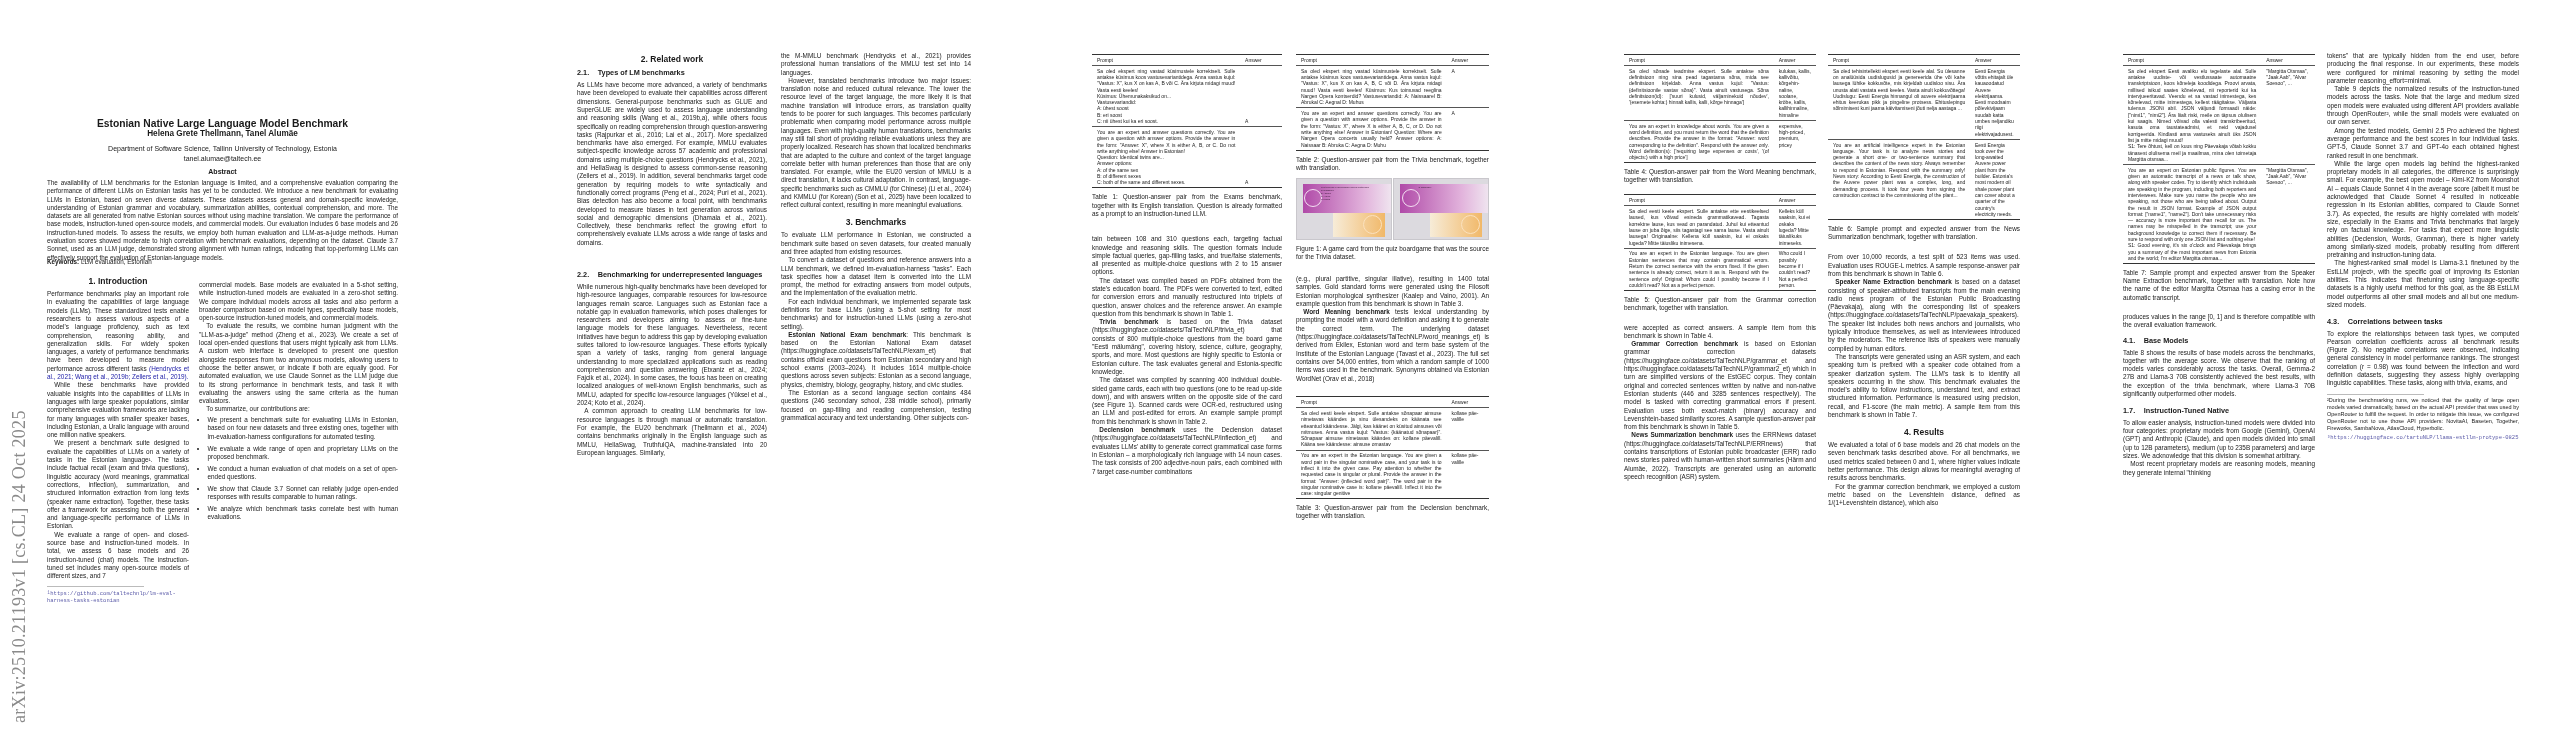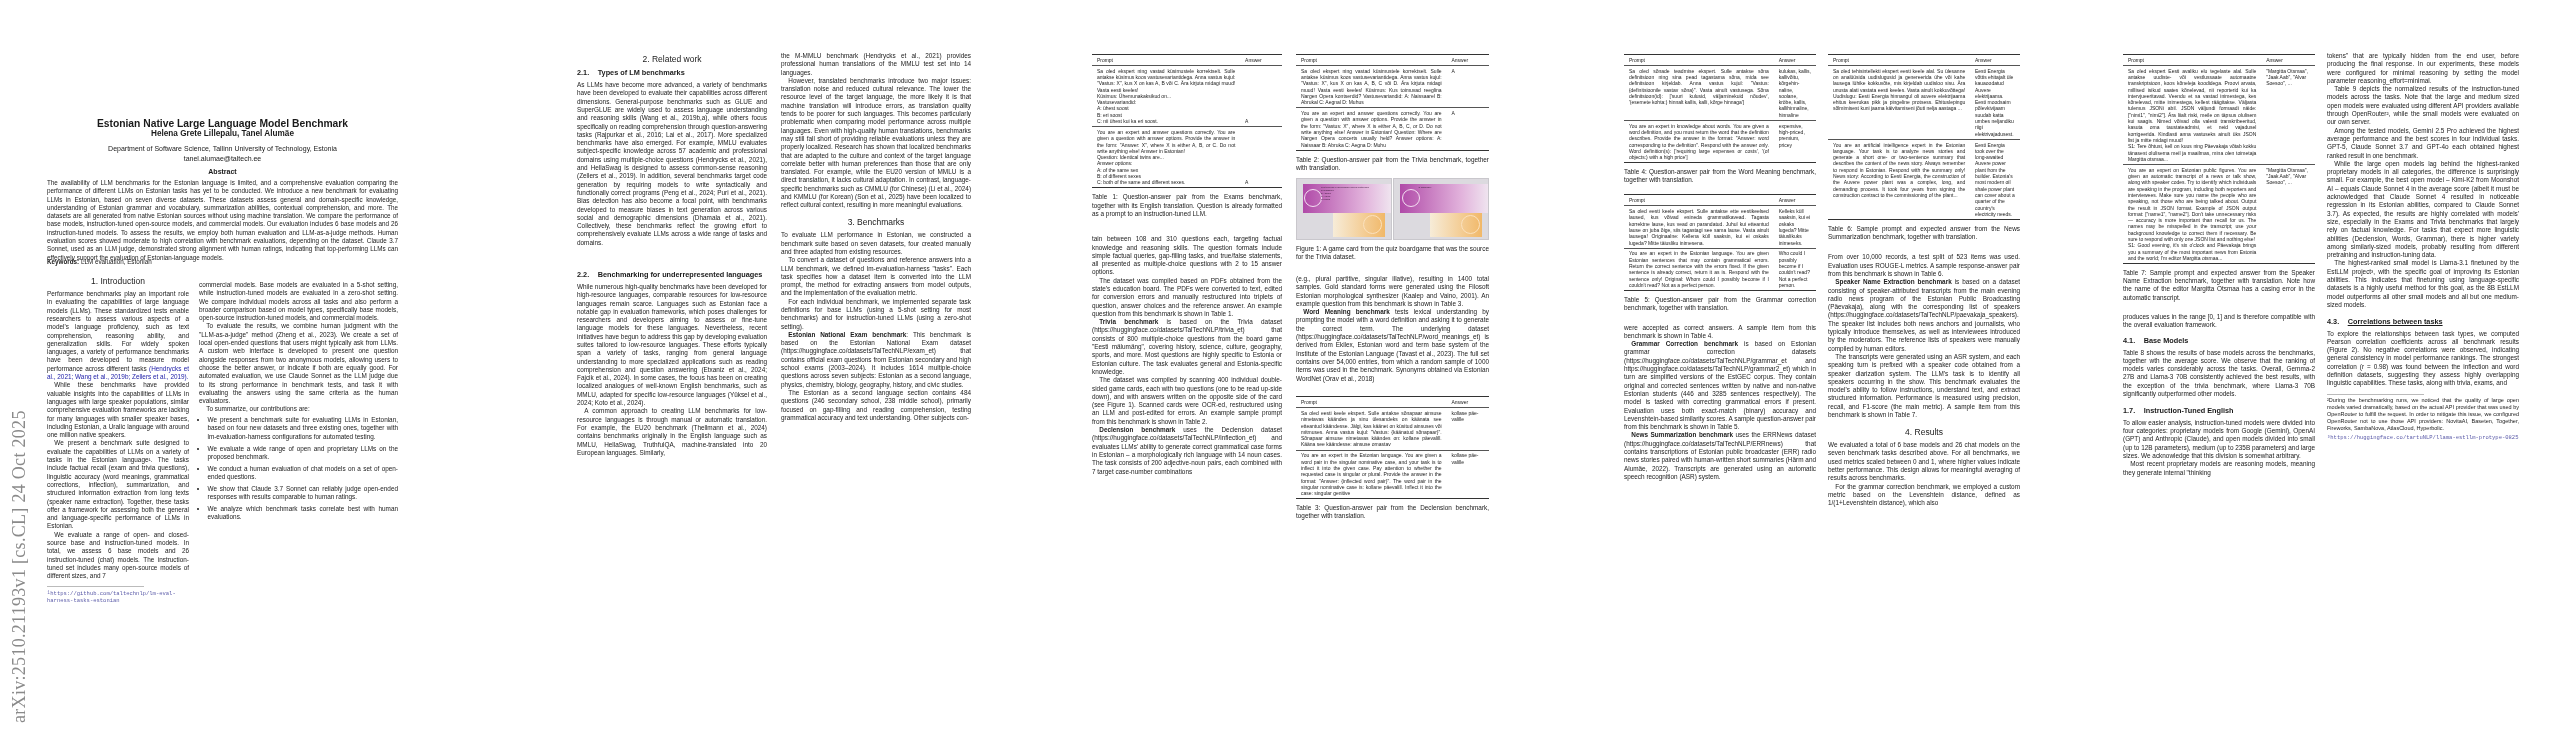--- a/index.html
+++ b/index.html
@@ -4,21 +4,21 @@
 <style>
   html, body { margin:0; padding:0; }
   body { width:2576px; height:729px; background:#ffffff; position:relative; overflow:hidden;
          font-family:"Liberation Sans", sans-serif; color:#1a1a1a; }
   .arxiv-stamp { position:absolute; left:8.5px; top:723px; transform-origin:left top; transform:rotate(-90deg);
          font-family:"Liberation Serif", serif; font-size:18px; color:#8a8a8a; white-space:nowrap; letter-spacing:0.3px; }
   .page { position:absolute; top:0; height:729px; }
   .col { position:absolute; font-size:6.4px; line-height:8.3px; text-align:justify; hyphens:auto; }
   .col p { margin:0; text-indent:7.3px; }
   .col p.noindent { text-indent:0; }
-  .h1 { font-weight:normal; font-size:8.5px; text-align:center; margin:4.9px 0 4.9px 0; }
+  .h1 { font-weight:bold; font-size:8.5px; text-align:center; margin:4.9px 0 4.9px 0; }
   .h2 { font-weight:bold; font-size:7.3px; margin:6px 0 3.6px 0; text-align:left; }
   .h2 .num { display:inline-block; width:20.7px; }
   .cite { color:#1a1aa6; }
   .mono { font-family:"Liberation Mono", monospace; color:#5a5aa8; font-size:6px; }
   .title { position:absolute; font-weight:bold; font-size:10.3px; text-align:center; }
   .authors { position:absolute; font-weight:bold; font-size:8.2px; text-align:center; }
   .affil { position:absolute; font-size:7px; text-align:center; line-height:9px; }
   .abs-head { position:absolute; font-weight:bold; font-size:7px; text-align:center; }
   .abstract { position:absolute; font-size:6.3px; line-height:8.3px; text-align:justify; }
   .keywords { position:absolute; font-size:6.3px; }
@@ -41,21 +41,21 @@
   .card .globe { position:absolute; right:8.5px; top:36px; width:17px; height:17px; border:1.2px solid #fbe1bd; border-radius:50%; }
   .card .ctext { position:absolute; left:24px; top:7.3px; font-size:2.2px; line-height:2.8px; color:#3a1a3a; white-space:pre; }
 </style>
 </head>
 <body>
 
 <div class="arxiv-stamp">arXiv:2510.21193v1  [cs.CL]  24 Oct 2025</div>
 
 <div class="page" style="left:0;width:486px;">
   <div class="title" style="left:47px;width:351px;top:95px;margin-top:23px;">Estonian Native Large Language Model Benchmark</div>
-  <div class="authors" style="left:47px;width:351px;top:129px;">Helena Grete Lillepalu, Tanel Alumäe</div>
+  <div class="authors" style="left:47px;width:351px;top:129px;">Helena Grete Thellmann, Tanel Alumäe</div>
   <div class="affil" style="left:47px;width:351px;top:144px;">Department of Software Science, Tallinn University of Technology, Estonia</div>
   <div class="affil" style="left:47px;width:351px;top:154px;">tanel.alumae@taltech.ee</div>
   <div class="abs-head" style="left:47px;width:351px;top:168px;">Abstract</div>
   <div class="abstract" style="left:47px;width:351px;top:179px;">The availability of LLM benchmarks for the Estonian language is limited, and a comprehensive evaluation comparing the performance of different LLMs on Estonian tasks has yet to be conducted. We introduce a new benchmark for evaluating LLMs in Estonian, based on seven diverse datasets. These datasets assess general and domain-specific knowledge, understanding of Estonian grammar and vocabulary, summarization abilities, contextual comprehension, and more. The datasets are all generated from native Estonian sources without using machine translation. We compare the performance of base models, instruction-tuned open-source models, and commercial models. Our evaluation includes 6 base models and 26 instruction-tuned models. To assess the results, we employ both human evaluation and LLM-as-a-judge methods. Human evaluation scores showed moderate to high correlation with benchmark evaluations, depending on the dataset. Claude 3.7 Sonnet, used as an LLM judge, demonstrated strong alignment with human ratings, indicating that top-performing LLMs can effectively support the evaluation of Estonian-language models.</div>
   <div class="keywords" style="left:47px;top:258px;">
     <b>Keywords:</b>
     <span>LLM evaluation, Estonian</span>
   </div>
 
   <div class="col" style="left:47px;width:142px;top:272px;">
@@ -308,31 +308,31 @@
 S1: Good evening, it's six o'clock and Päevakaja brings you a summary of the most important news from Estonia and the world; I'm editor Margitta otsmaa...</td>
           <td class="ans" style="width:28%;">"Margitta Otsmaa", "Jaak Aab", "Alvar Soesoo", ...</td>
         </tr>
       </tbody>
     </table>
     <div class="caption">Table 7: Sample prompt and expected answer from the Speaker Name Extraction benchmark, together with translation. Note how the name of the editor Margitta Otsmaa has a casing error in the automatic transcript.</div>
     <div style="height:11px;"></div>
     <p class="noindent">produces values in the range [0, 1] and is therefore compatible with the overall evaluation framework.</p>
     <div class="h2" style="margin-top:7px;"><span class="num">4.1.</span><span>Base Models</span></div>
     <p class="noindent">Table 8 shows the results of base models across the benchmarks, together wth the average score. We observe that the ranking of models varies considerably across the tasks. Overall, Gemma-2 27B and Llama-3 70B consistently achieved the best results, with the exception of the trivia benchmark, where Llama-3 70B significantly outperformed other models.</p>
-    <div class="h2" style="margin-top:8.5px;"><span class="num">1.7.</span><span>Instruction-Tuned English</span></div>
+    <div class="h2" style="margin-top:8.5px;"><span class="num">1.7.</span><span>Instruction-Tuned Native</span></div>
     <p class="noindent">To allow easier analysis, instruction-tuned models were divided into four categories: proprietary models from Google (Gemini), OpenAI (GPT) and Anthropic (Claude), and open models divided into small (up to 12B parameters), medium (up to 235B parameters) and large sizes. We acknowledge that this division is somewhat arbitrary.</p>
     <p>Most recent proprietary models are reasoning models, meaning they generate internal "thinking</p>
   </div>
 
   <div class="col" style="left:2327px;width:192px;top:52px;">
     <p class="noindent">tokens" that are typically hidden from the end user, before producing the final response. In our experiments, these models were configured for minimal reasoning by setting the model parameter reasoning_effort=minimal.</p>
     <p>Table 9 depicts the normalized results of the instruction-tuned models across the tasks. Note that the large and medium sized open models were evaluated using different API providers available through OpenRouter², while the small models were evaluated on our own server.</p>
     <p>Among the tested models, Gemini 2.5 Pro achieved the highest average performance and the best scores in four individual tasks. GPT-5, Claude Sonnet 3.7 and GPT-4o each obtained highest ranked result in one benchmark.</p>
     <p>While the large open models lag behind the highest-ranked proprietary models in all categories, the difference is surprisingly small. For example, the best open model – Kimi-K2 from Moonshot AI – equals Claude Sonnet 4 in the average score (albeit it must be acknowledged that Claude Sonnet 4 resulted in noticeable regression in its Estonian abilities, compared to Claude Sonnet 3.7). As expected, the results are highly correlated with models' size, especially in the Exams and Trivia benchmarks that largely rely on factual knowledge. For tasks that expect more linguistic abilities (Declension, Words, Grammar), there is higher variety among similarly-sized models, probably resulting from different pretraining and instruction-tuning data.</p>
     <p>The highest-ranked small model is Llama-3.1 finetuned by the EstLLM project³, with the specific goal of improving its Estonian abilities. This indicates that finetuning using language-specific datasets is a highly useful method for this goal, as the 8B EstLLM model outperforms all other small models and all but one medium-sized models.</p>
-    <div class="h2" style="margin-top:8.5px;text-decoration:underline;"><span class="num">4.3.</span><span>Correlations between tasks</span></div>
+    <div class="h2" style="margin-top:8.5px;"><span class="num">4.3.</span><span>Correlations between tasks</span></div>
     <p class="noindent">To explore the relationships between task types, we computed Pearson correlation coefficients across all benchmark results (Figure 2). No negative correlations were observed, indicating general consistency in model performance rankings. The strongest correlation (r = 0.98) was found between the inflection and word definition datasets, suggesting they assess highly overlapping linguistic capabilities. These tasks, along with trivia, exams, and</p>
     <div class="fn-rule"></div>
     <div class="footnote">²During the benchmarking runs, we noticed that the quality of large open models varied dramatically, based on the actual API provider that was used by OpenRouter to fulfill the request. In order to mitigate this issue, we configured OpenRouter not to use those API providers: NovitaAI, Baseten, Together, Fireworks, SambaNova, AtlasCloud, Hyperbolic.</div>
     <div class="footnote mono" style="margin-top:1.8px;">³https://huggingface.co/tartuNLP/llama-estllm-protype-0825</div>
   </div>
 </div>
 
 
 </body></html>

